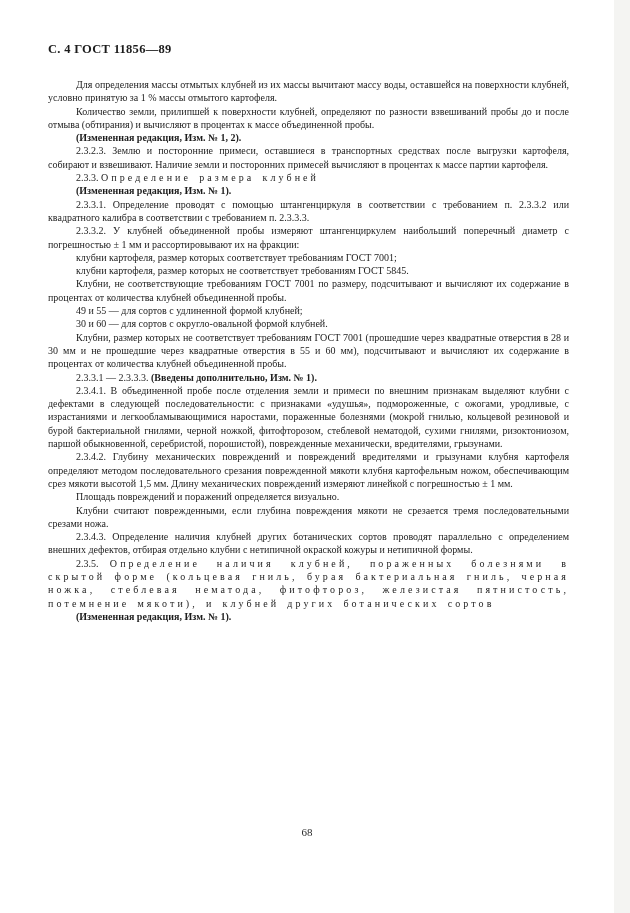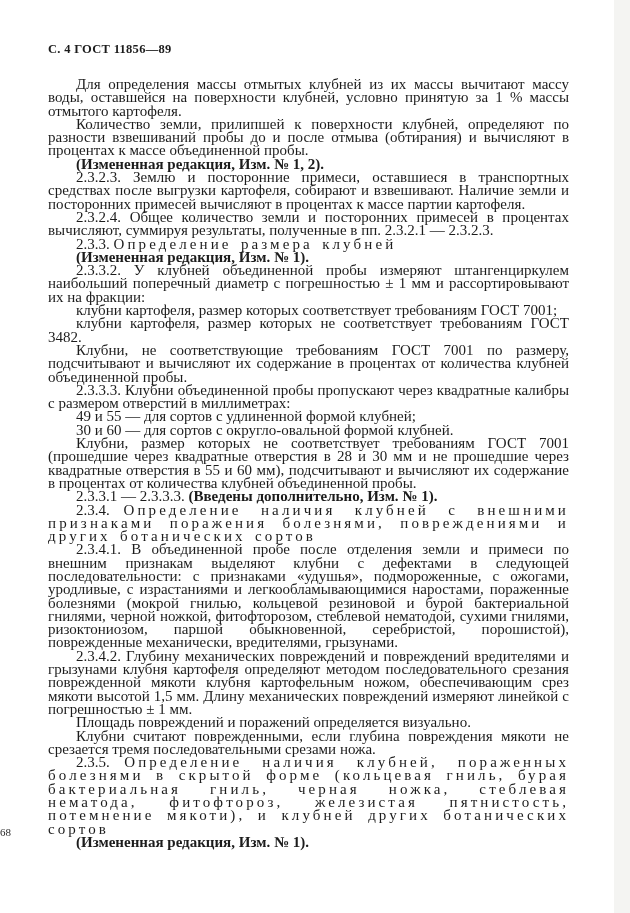--- a/index.html
+++ b/index.html
@@ -19,21 +19,21 @@
     overflow: hidden;
   }
   .page-header {
     font-weight: bold;
     font-size: 12.5px;
     line-height: 15px;
     letter-spacing: 0.3px;
     margin-bottom: 21px;
   }
   .doc-body {
-    font-size: 15px;
+    font-size: 10px;
     line-height: 13.3px;
   }
   .para {
     margin: 0;
     text-indent: 28px;
     text-align: justify;
   }
   .run-normal {
     font-weight: normal;
   }
@@ -42,51 +42,50 @@
   }
   .run-spaced {
     letter-spacing: 3.1px;
     word-spacing: 2.5px;
   }
   .page-footer {
     position: absolute;
     top: 826px;
     left: 0;
     width: 100%;
-    text-align: left;
+    text-align: center;
     font-size: 11px;
     color: #2a2a2a;
   }
 </style>
 </head>
 <body>
 
 <div class="page">
   <div class="page-header">С. 4 ГОСТ 11856—89</div>
 
   <div class="doc-body">
       <p class="para"><span class="run run-normal">Для определения массы отмытых клубней из их массы вычитают массу воды, оставшейся на поверхности клубней, условно принятую за 1 % массы отмытого картофеля.</span></p>
       <p class="para"><span class="run run-normal">Количество земли, прилипшей к поверхности клубней, определяют по разности взвешиваний пробы до и после отмыва (обтирания) и вычисляют в процентах к массе объединенной пробы.</span></p>
       <p class="para"><span class="run run-bold">(Измененная редакция, Изм. № 1, 2).</span></p>
       <p class="para"><span class="run run-normal">2.3.2.3. Землю и посторонние примеси, оставшиеся в транспортных средствах после выгрузки картофеля, собирают и взвешивают. Наличие земли и посторонних примесей вычисляют в процентах к массе партии картофеля.</span></p>
-      <p class="para"><span class="run run-normal">2.3.2.4. Общее количество земли и посторонних примесей в процентах вычисляют, суммируя результаты, полученные в пп. 2.3.2.1 — 2.3.2.3.</span></p>
       <p class="para"><span class="run run-normal">2.3.3. </span><span class="run run-spaced">Определение размера клубней</span></p>
       <p class="para"><span class="run run-bold">(Измененная редакция, Изм. № 1).</span></p>
+      <p class="para"><span class="run run-normal">2.3.3.1. Определение проводят с помощью штангенциркуля в соответствии с требованием п. 2.3.3.2 или квадратного калибра в соответствии с требованием п. 2.3.3.3.</span></p>
       <p class="para"><span class="run run-normal">2.3.3.2. У клубней объединенной пробы измеряют штангенциркулем наибольший поперечный диаметр с погрешностью ± 1 мм и рассортировывают их на фракции:</span></p>
       <p class="para"><span class="run run-normal">клубни картофеля, размер которых соответствует требованиям ГОСТ 7001;</span></p>
-      <p class="para"><span class="run run-normal">клубни картофеля, размер которых не соответствует требованиям ГОСТ 3482.</span></p>
+      <p class="para"><span class="run run-normal">клубни картофеля, размер которых не соответствует требованиям ГОСТ 5845.</span></p>
       <p class="para"><span class="run run-normal">Клубни, не соответствующие требованиям ГОСТ 7001 по размеру, подсчитывают и вычисляют их содержание в процентах от количества клубней объединенной пробы.</span></p>
-      <p class="para"><span class="run run-normal">2.3.3.3. Клубни объединенной пробы пропускают через квадратные калибры с размером отверстий в миллиметрах:</span></p>
       <p class="para"><span class="run run-normal">49 и 55 — для сортов с удлиненной формой клубней;</span></p>
       <p class="para"><span class="run run-normal">30 и 60 — для сортов с округло-овальной формой клубней.</span></p>
       <p class="para"><span class="run run-normal">Клубни, размер которых не соответствует требованиям ГОСТ 7001 (прошедшие через квадратные отверстия в 28 и 30 мм и не прошедшие через квадратные отверстия в 55 и 60 мм), подсчитывают и вычисляют их содержание в процентах от количества клубней объединенной пробы.</span></p>
       <p class="para"><span class="run run-normal">2.3.3.1 — 2.3.3.3. </span><span class="run run-bold">(Введены дополнительно, Изм. № 1).</span></p>
-      <p class="para"><span class="run run-normal">2.3.4. </span><span class="run run-spaced">Определение наличия клубней с внешними признаками поражения болезнями, повреждениями и других ботанических сортов</span></p>
       <p class="para"><span class="run run-normal">2.3.4.1. В объединенной пробе после отделения земли и примеси по внешним признакам выделяют клубни с дефектами в следующей последовательности: с признаками «удушья», подмороженные, с ожогами, уродливые, с израстаниями и легкообламывающимися наростами, пораженные болезнями (мокрой гнилью, кольцевой резиновой и бурой бактериальной гнилями, черной ножкой, фитофторозом, стеблевой нематодой, сухими гнилями, ризоктониозом, паршой обыкновенной, серебристой, порошистой), поврежденные механически, вредителями, грызунами.</span></p>
       <p class="para"><span class="run run-normal">2.3.4.2. Глубину механических повреждений и повреждений вредителями и грызунами клубня картофеля определяют методом последовательного срезания поврежденной мякоти клубня картофельным ножом, обеспечивающим срез мякоти высотой 1,5 мм. Длину механических повреждений измеряют линейкой с погрешностью ± 1 мм.</span></p>
       <p class="para"><span class="run run-normal">Площадь повреждений и поражений определяется визуально.</span></p>
       <p class="para"><span class="run run-normal">Клубни считают поврежденными, если глубина повреждения мякоти не срезается тремя последовательными срезами ножа.</span></p>
+      <p class="para"><span class="run run-normal">2.3.4.3. Определение наличия клубней других ботанических сортов проводят параллельно с определением внешних дефектов, отбирая отдельно клубни с нетипичной окраской кожуры и нетипичной формы.</span></p>
       <p class="para"><span class="run run-normal">2.3.5. </span><span class="run run-spaced">Определение наличия клубней, пораженных болезнями в скрытой форме (кольцевая гниль, бурая бактериальная гниль, черная ножка, стеблевая нематода, фитофтороз, железистая пятнистость, потемнение мякоти), и клубней других ботанических сортов</span></p>
       <p class="para"><span class="run run-bold">(Измененная редакция, Изм. № 1).</span></p>
     </div>
 
   <div class="page-footer">68</div>
 </div>
 
 </body></html>

